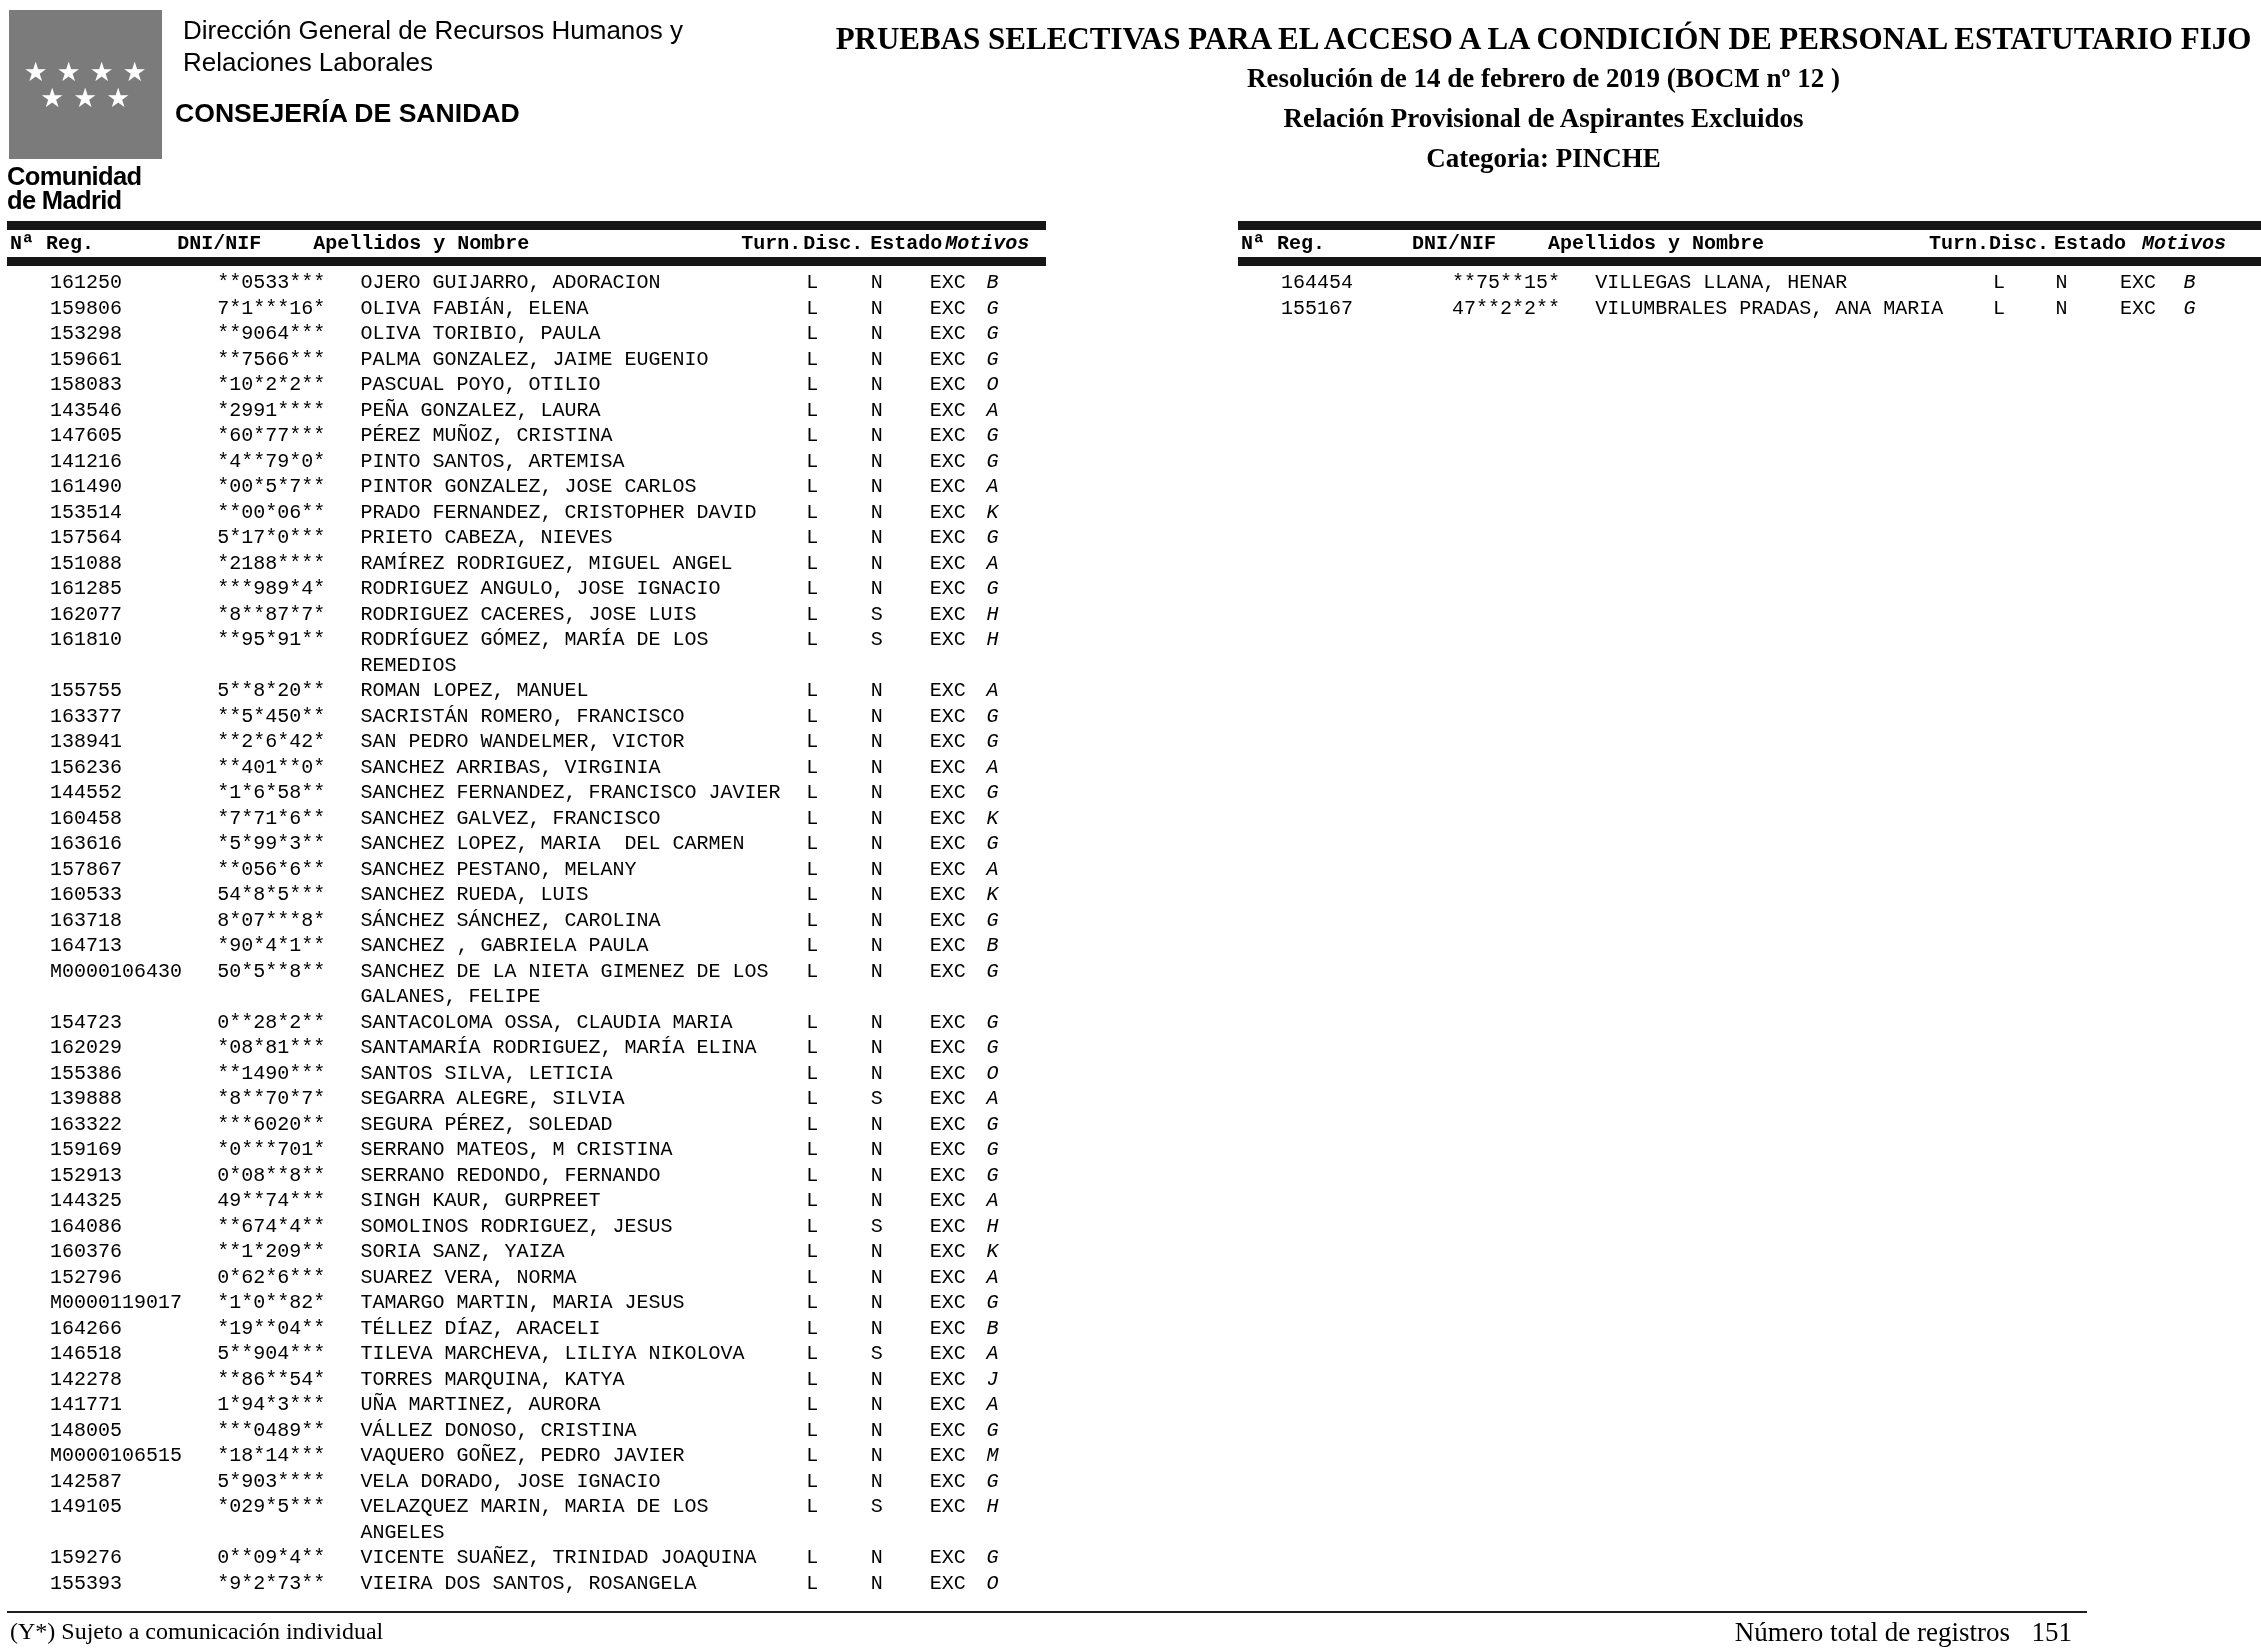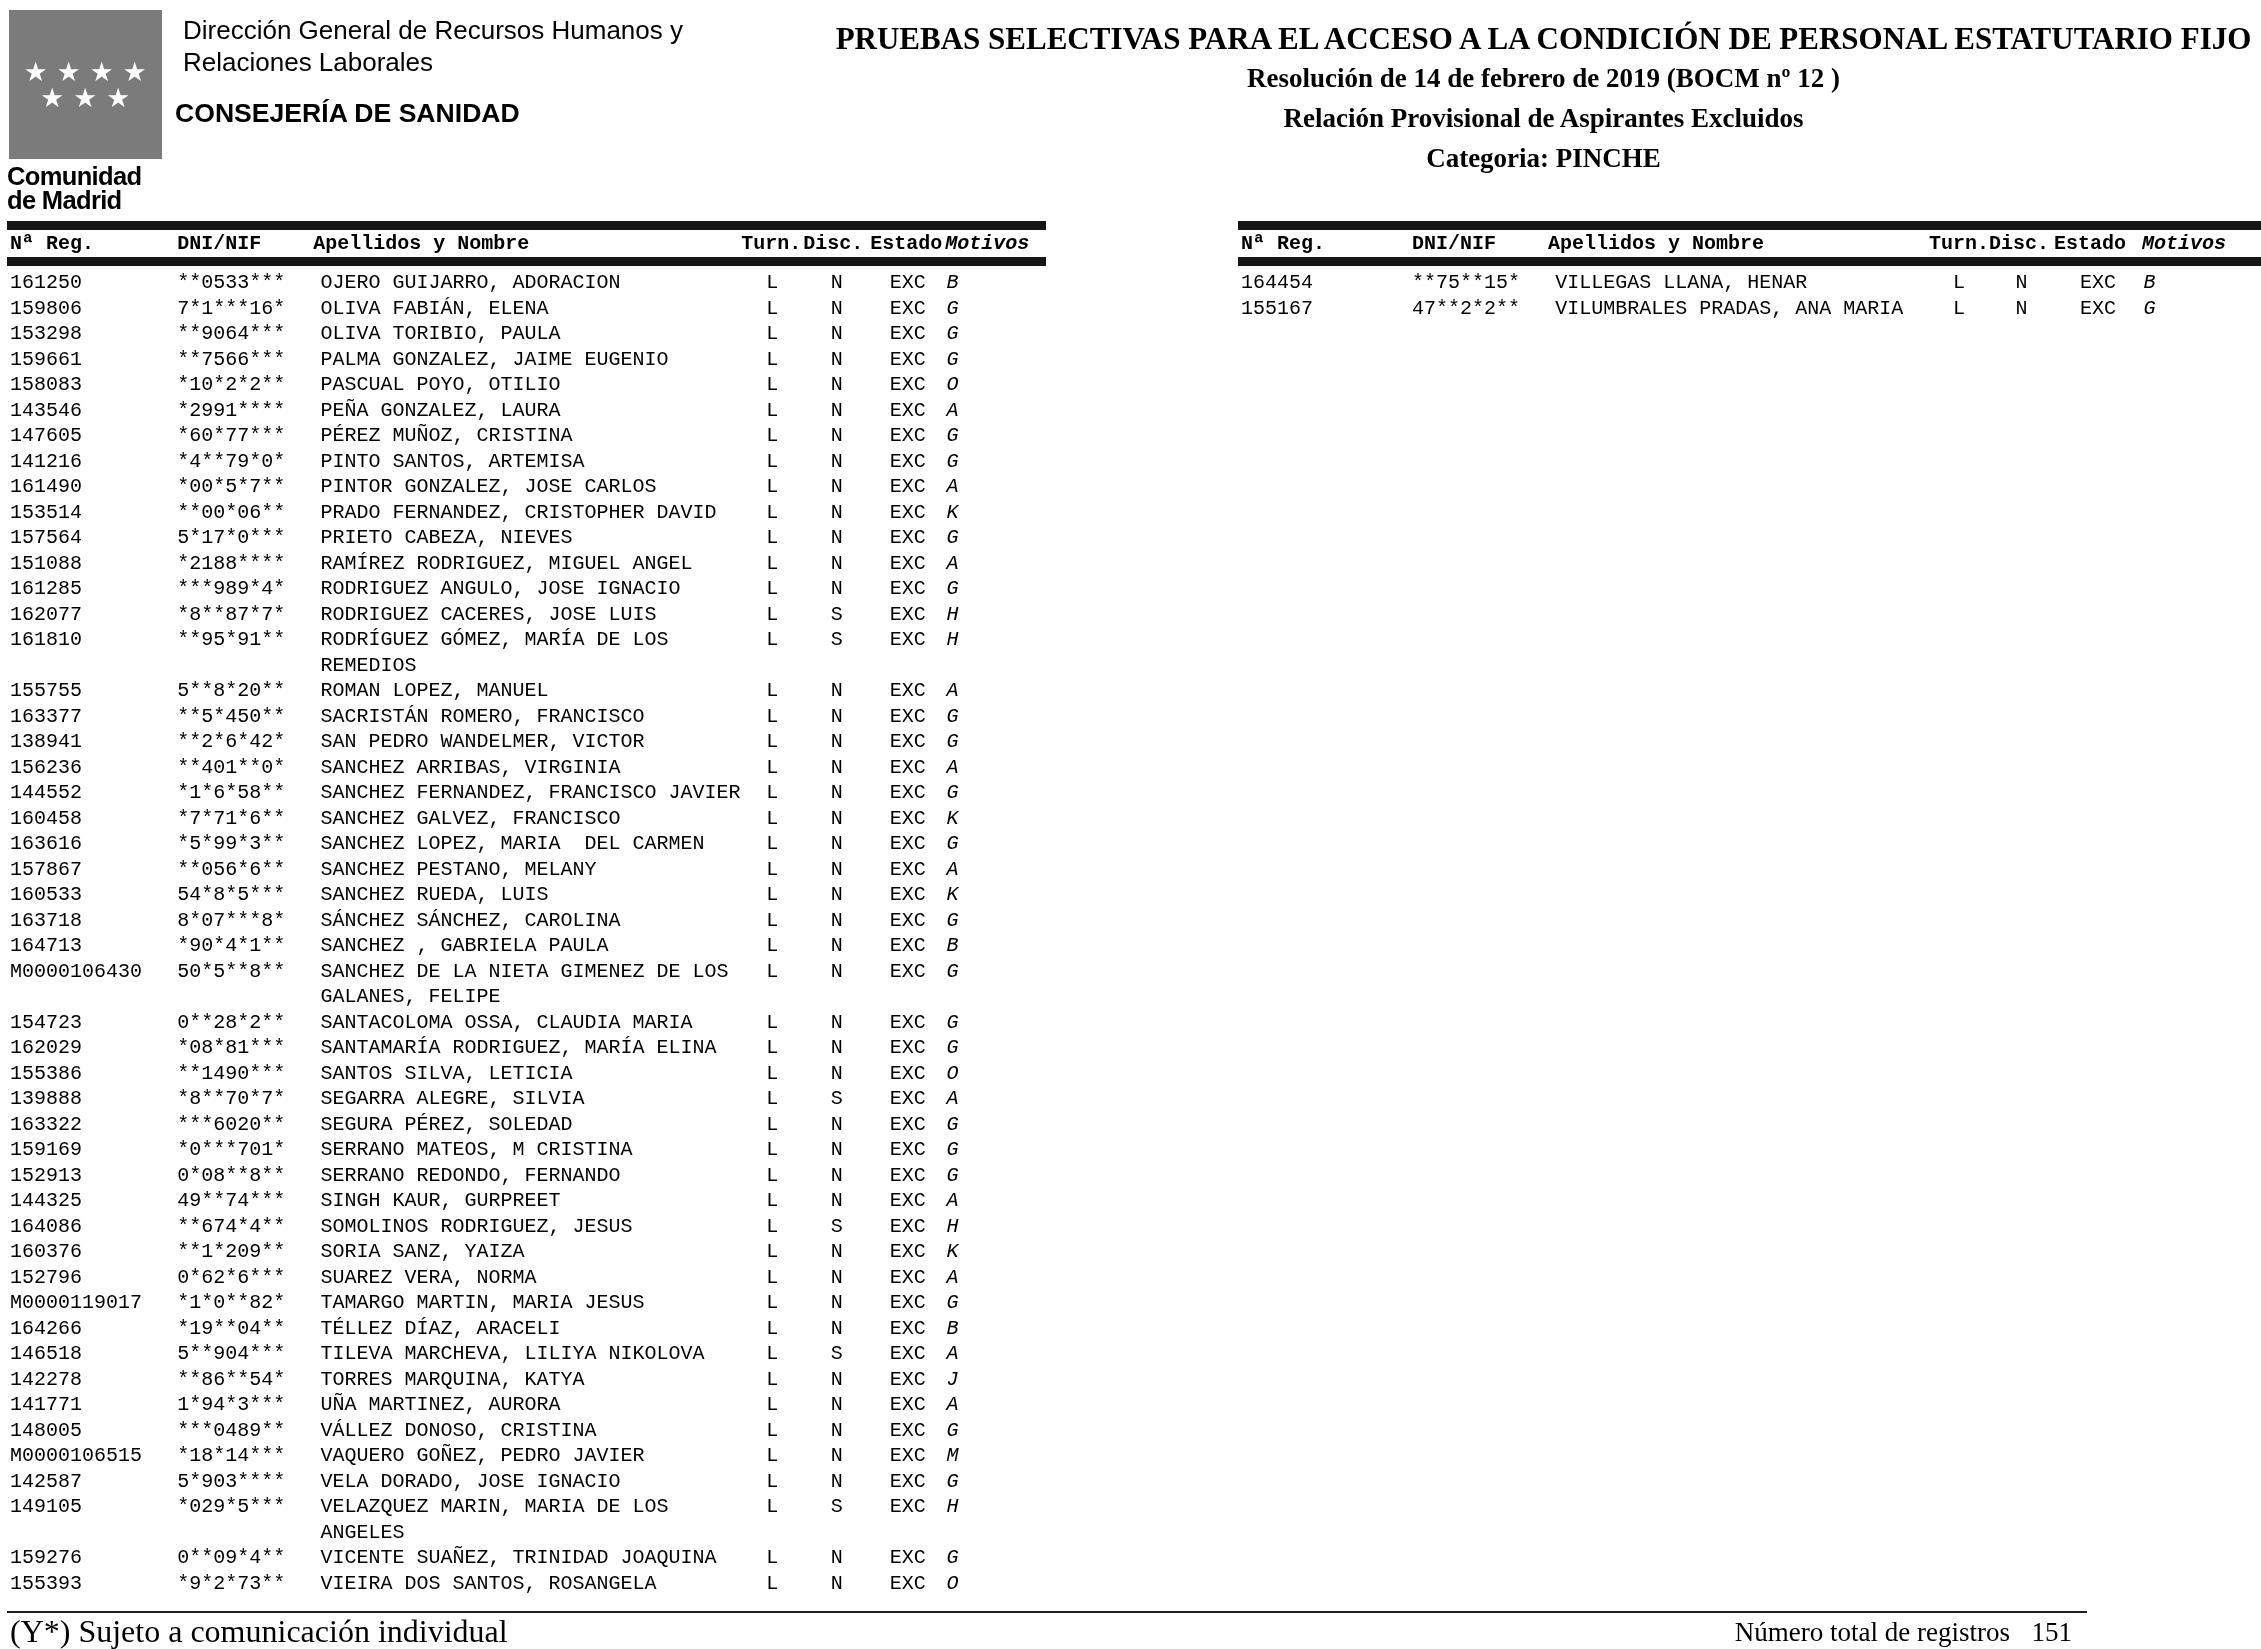--- a/index.html
+++ b/index.html
@@ -44,36 +44,36 @@
   
   .dtable { position:absolute; top:221px; font-family:"Liberation Mono","DejaVu Sans Mono",monospace; font-size:20px; }
   .dtable.left  { left:7.2px;   width:1039px; }
   .dtable.right { left:1238px; width:1024px; }
   .bar { height:9.3px; background:#161616; }
   .bar.b2 { height:8.6px; }
   .hrow { display:grid; font-weight:700; line-height:27px; white-space:nowrap; }
   .dtable.left  .hrow, .dtable.left  .row { grid-template-columns:170px 136px 428px 62px 67px 75px 101px; }
   .dtable.right .hrow, .dtable.right .row { grid-template-columns:174px 136px 381px 60px 65px 88px 121px; }
   .rows { margin-top:4.3px; }
-  .row { display:grid; align-items:start; line-height:25.5px; }
+  .row { display:grid; align-items:start; line-height:25.5px;margin-left:40px; }
   .cell { overflow:hidden; }
   .c-reg { padding-left:2.9px; white-space:nowrap; }
   .c-dni { white-space:nowrap; }
   .c-name { padding-left:7.2px; white-space:pre-wrap; }
   .h-name { padding-left:0; white-space:nowrap; }
   .c-turn, .c-disc { text-align:center; }
   .c-est { text-align:center; }
   .c-mot { padding-left:1.4px;font-style:italic; }
   .hrow .c-turn, .hrow .c-disc, .hrow .c-est, .hrow .c-mot { text-align:left; padding-left:0; }
 
   
   .footer-rule { position:absolute; left:7.2px; top:1611px; width:2080px; height:2.2px; background:#1d1d1d; }
   .footer-note {
     position:absolute; left:10px; top:1615px;
-    font-family:"Liberation Serif", serif; font-size:32px; line-height:33px;
+    font-family:"Liberation Serif", serif; font-size:24px; line-height:33px;
   }
   .footer-total {
     position:absolute; left:1354px; top:1616px; width:718px; text-align:right;
     font-family:"Liberation Serif", serif; font-size:27px; line-height:32px;
     white-space:nowrap;
   }
   .footer-total .tot-val { display:inline-block; margin-left:21.5px; }
 </style>
 </head>
 <body>

